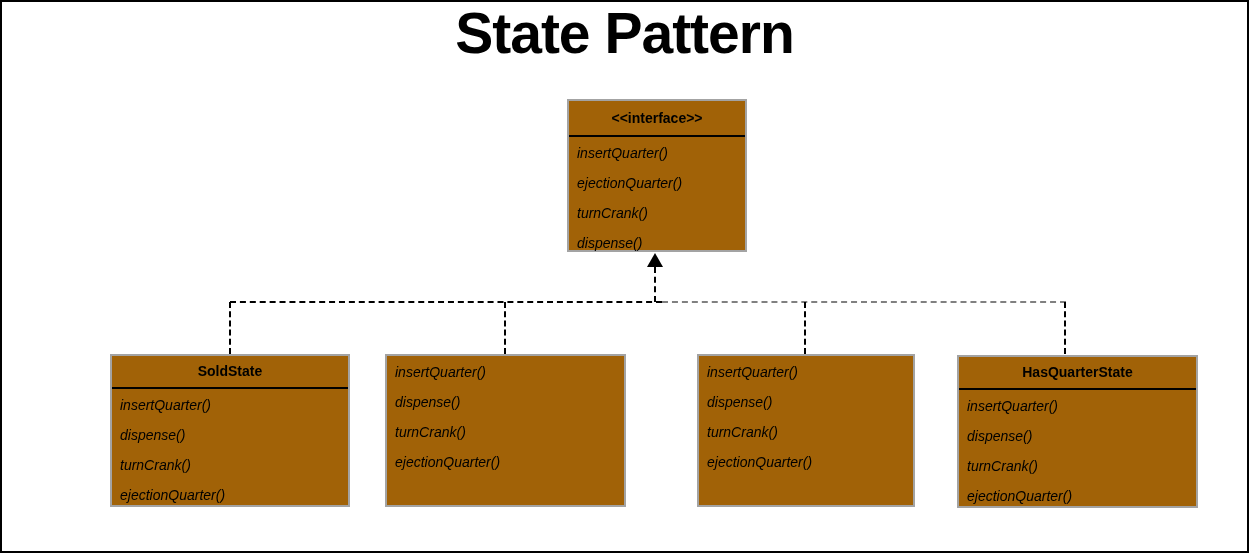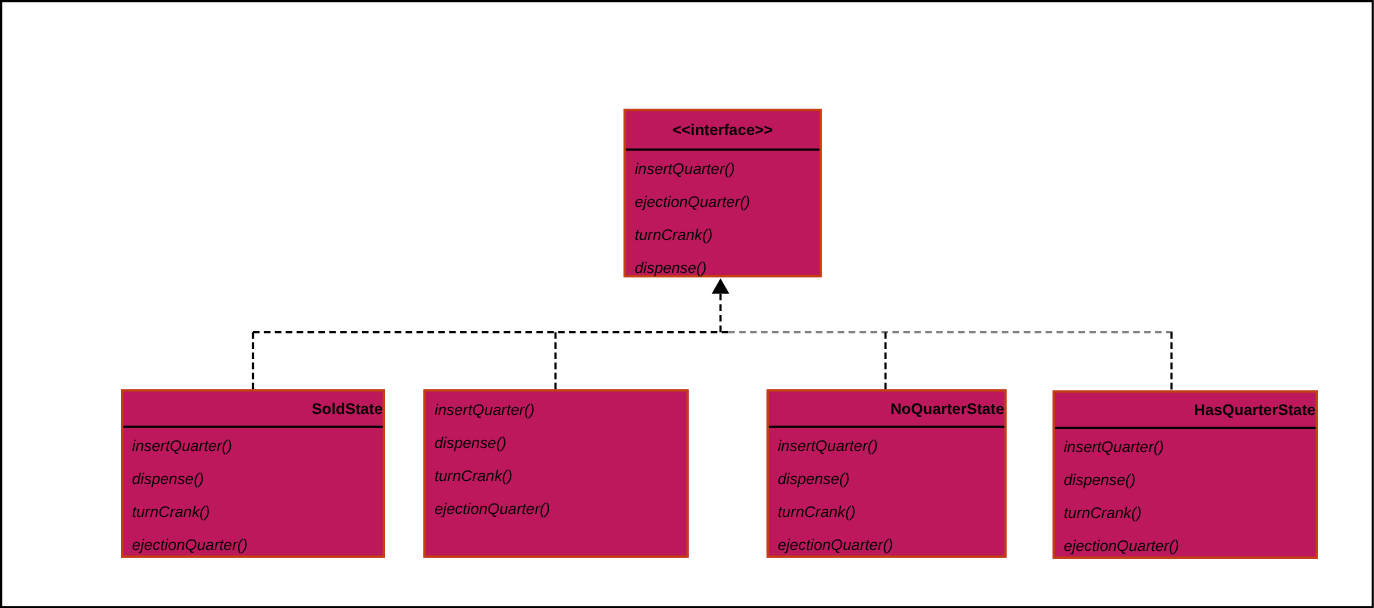--- a/index.html
+++ b/index.html
@@ -25,36 +25,36 @@
     text-align: center;
     font-size: 57px;
     line-height: 62px;
     font-weight: bold;
     color: #000000;
     letter-spacing: -1px;
   }
   .uml-box {
     position: absolute;
     box-sizing: border-box;
-    border: 2px solid #c2410c;
-    background: #be185d;
+    border: 2px solid #a3a3a3;
+    background: #a16207;
   }
   .uml-header {
     box-sizing: border-box;
     border-bottom: 2px solid #000000;
     text-align: center;
     font-weight: bold;
     font-size: 14px;
     color: #000000;
     display: flex;
     flex-direction: column;
     justify-content: center;
   }
   .iface-header { height: 36px; line-height: 17px; }
-  .class-header { height: 33px; line-height: 31px; text-align: right; }
+  .class-header { height: 33px; line-height: 31px; }
   .uml-body {
     padding: 1px 0 0 0;
   }
   .uml-method {
     height: 30px;
     line-height: 30px;
     padding-left: 8px;
     font-size: 14px;
     color: #000000;
     white-space: nowrap;
@@ -79,20 +79,21 @@
     border-left: 8px solid transparent;
     border-right: 8px solid transparent;
     border-bottom: 14px solid #000000;
   }
 </style>
 </head>
 <body>
 
 <div class="canvas">
 
+  <div class="diagram-title">State Pattern</div>
 
   <div class="uml-box" style="left:565px; top:97px; width:180px; height:153px;">
     <div class="uml-header iface-header">
       <div>&lt;&lt;interface&gt;&gt;</div>
     </div>
     <div class="uml-body">
       <div class="uml-method">insertQuarter()</div>
       <div class="uml-method">ejectionQuarter()</div>
       <div class="uml-method">turnCrank()</div>
       <div class="uml-method">dispense()</div>
@@ -123,21 +124,20 @@
   <div class="uml-box" style="left:383px; top:352px; width:241px; height:153px;">
     <div class="uml-body">
       <div class="uml-method">insertQuarter()</div>
       <div class="uml-method">dispense()</div>
       <div class="uml-method">turnCrank()</div>
       <div class="uml-method">ejectionQuarter()</div>
     </div>
   </div>
 
   <div class="uml-box" style="left:695px; top:352px; width:218px; height:153px;">
-    <div class="uml-header class-header">NoQuarterState</div>
     <div class="uml-body">
       <div class="uml-method">insertQuarter()</div>
       <div class="uml-method">dispense()</div>
       <div class="uml-method">turnCrank()</div>
       <div class="uml-method">ejectionQuarter()</div>
     </div>
   </div>
 
   <div class="uml-box" style="left:955px; top:353px; width:241px; height:153px;">
     <div class="uml-header class-header">HasQuarterState</div>

